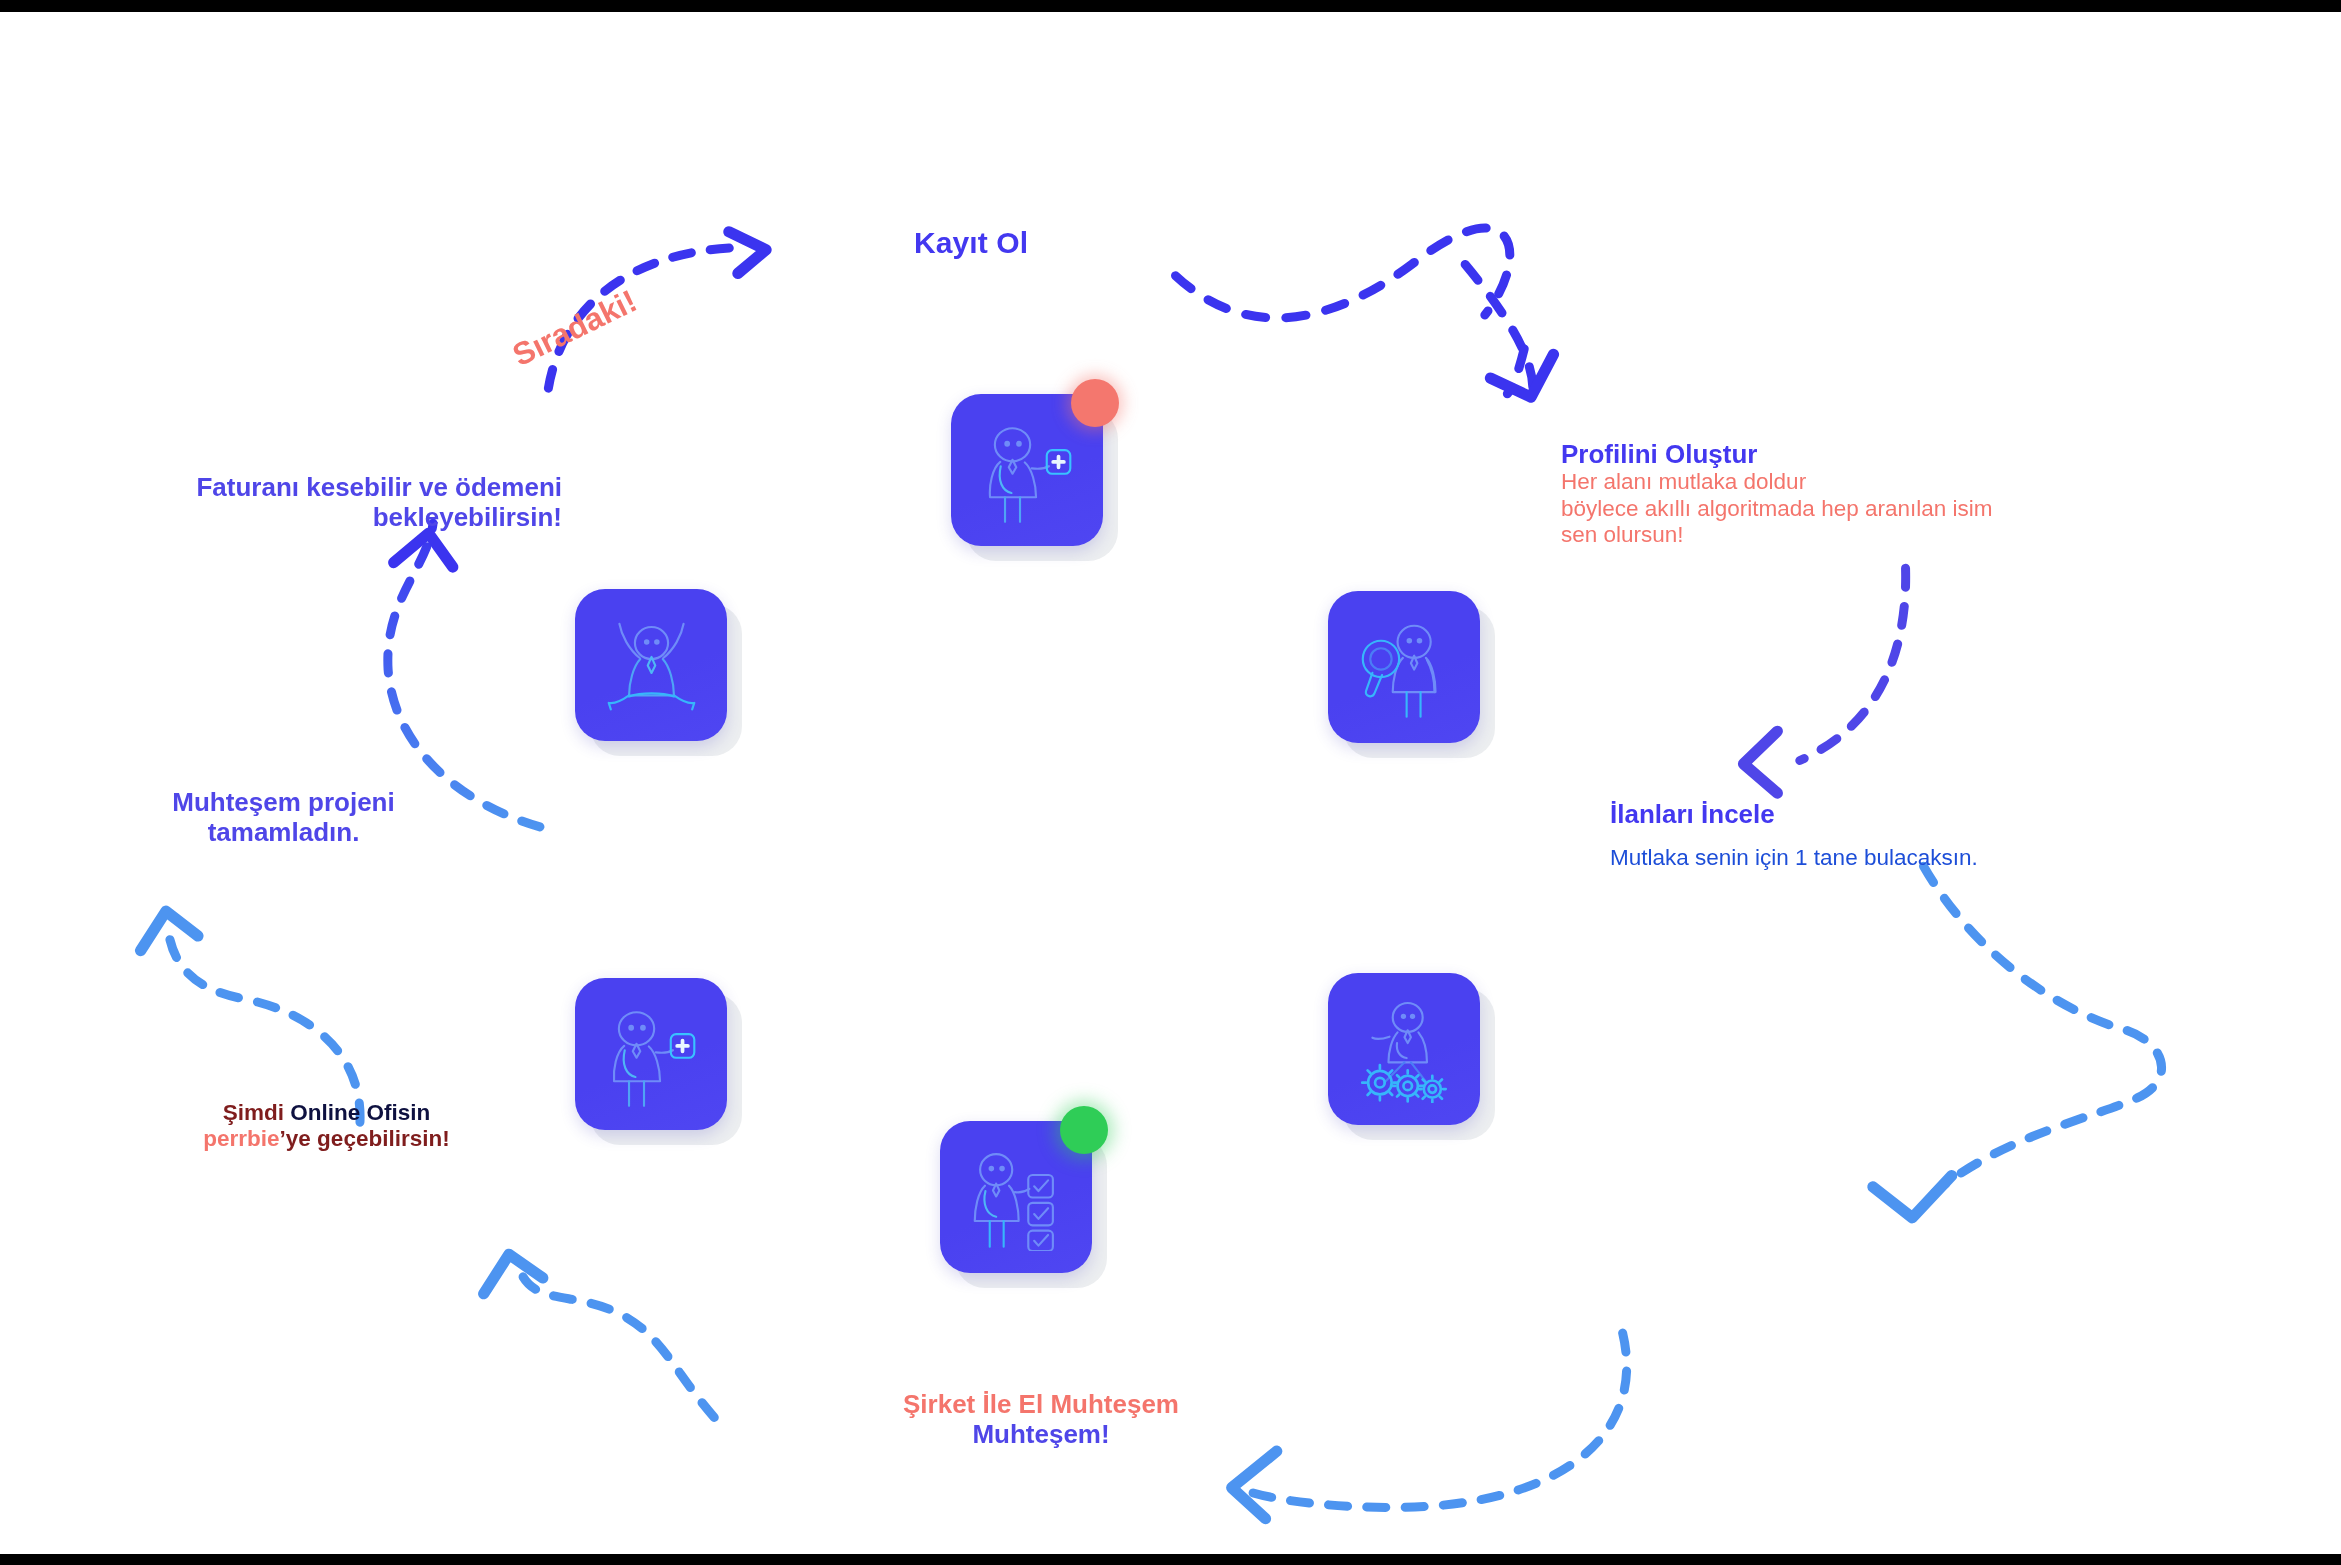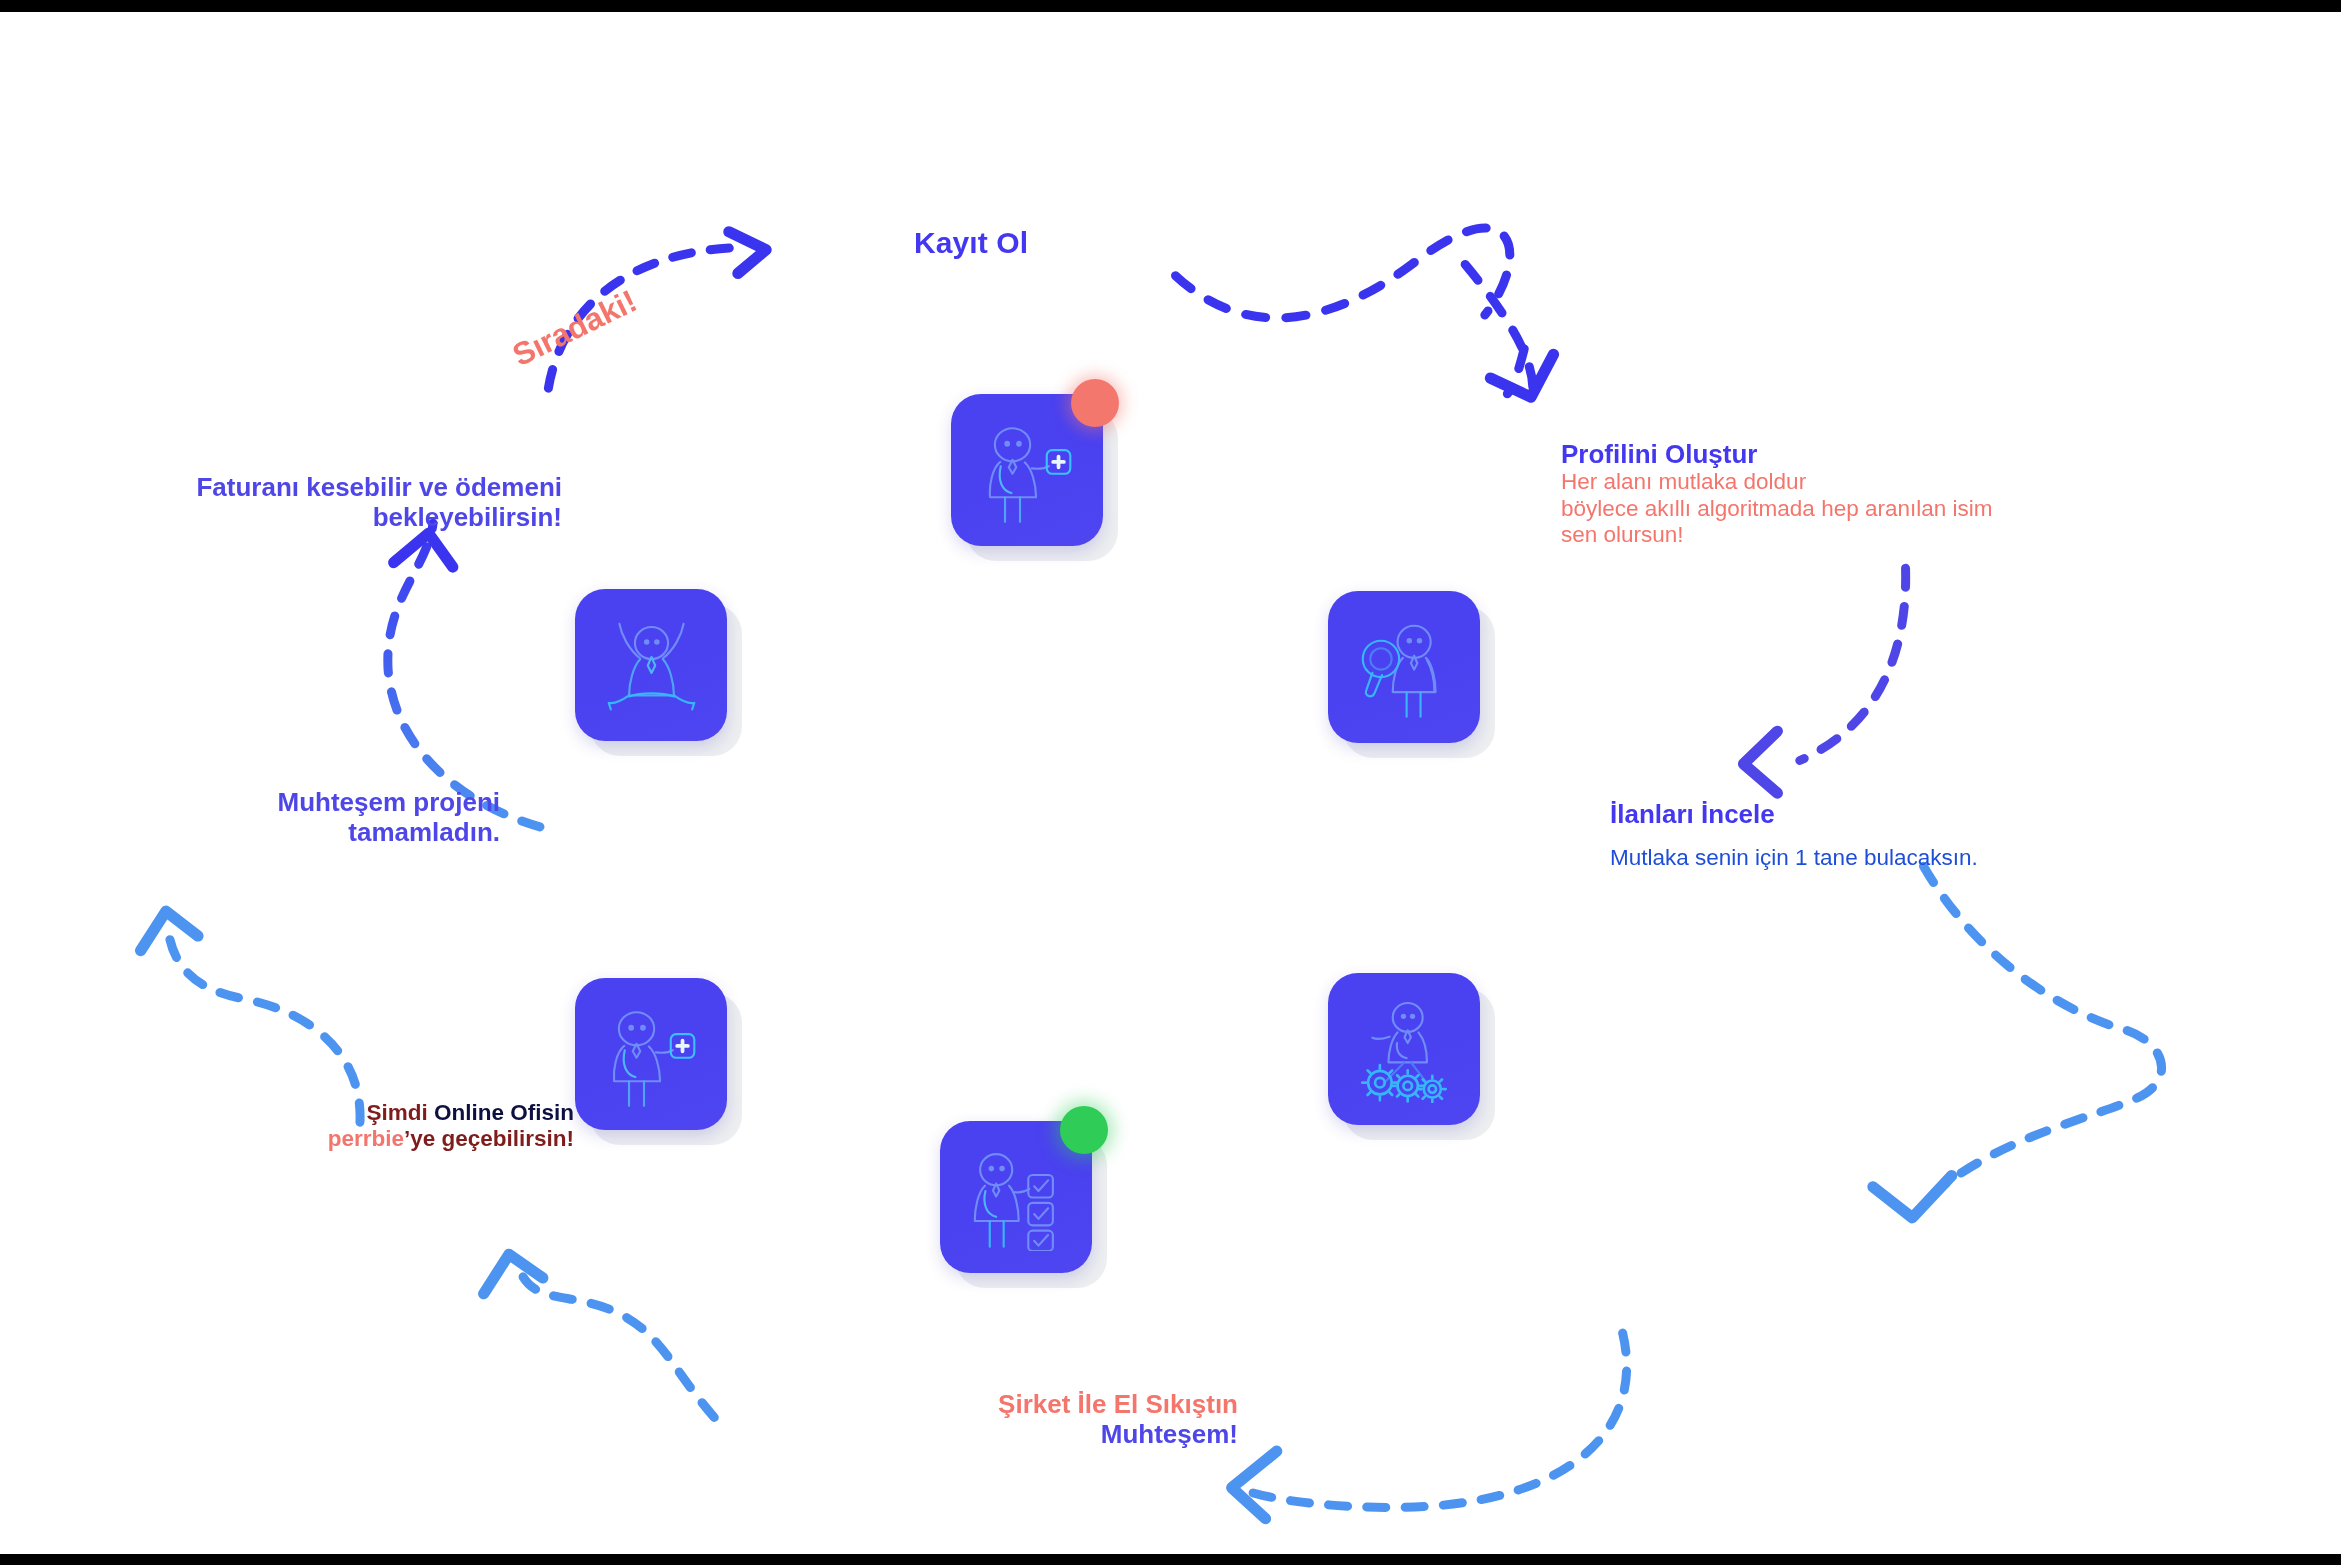--- a/index.html
+++ b/index.html
@@ -51,21 +51,21 @@
   .t-head{font-size:26px;font-weight:700;color:#4338f0;}
   .t-head-big{font-size:30px;font-weight:700;color:#4338f0;letter-spacing:0.1px;}
   .t-blue{color:#7f1d1d;}
   .t-blue-b{font-size:26px;font-weight:700;color:#4f46e8;}
   .t-coral{color:#f4756c;}
   .t-gray{color:#1d4ed8;margin-top:16px;}
   .t-navy{color:#0e1140;}
   .t-sub{font-size:22.5px;font-weight:400;}
   .t-sub-b{font-size:22.5px;font-weight:700;}
   .right{text-align:right;margin-top:36px;}
-  .center{text-align:right;}
+  .center{text-align:center;}
 
   
   #siradaki{
     transform:rotate(-26deg);
     transform-origin:left bottom;
     font-size:31.5px;font-weight:700;color:#f4756c;
     white-space:nowrap;
   }
 
   svg.deco{position:absolute;overflow:visible;pointer-events:none;}
@@ -236,21 +236,21 @@
           <path d="M133 131 l8 9 l18 -20"></path>
           <rect x="122" y="162" width="46" height="38" rx="8"></rect>
           <path d="M133 181 l8 9 l18 -20"></path>
         </g>
       </svg>
     </div>
     <div class="badge green"></div>
   </div>
 
   <div class="txt center" style="left:844px;top:1389px;width:394px;">
-    <div class="t-blue-b t-coral">Şirket İle El Sıkıştın</div>
+    <div class="t-blue-b t-coral">Şirket İle El Muhteşem</div>
     <div class="t-blue-b">Muhteşem!</div>
   </div>
 
   <div class="txt center" style="left:79px;top:1100px;width:495px;">
     <div>
       <span class="t-sub-b t-blue">Şimdi </span><span class="t-sub-b t-navy">Online Ofisin</span>
     </div>
     <div>
       <span class="t-sub-b t-coral">perrbie</span><span class="t-sub-b t-blue">’ye geçebilirsin!</span>
     </div>

